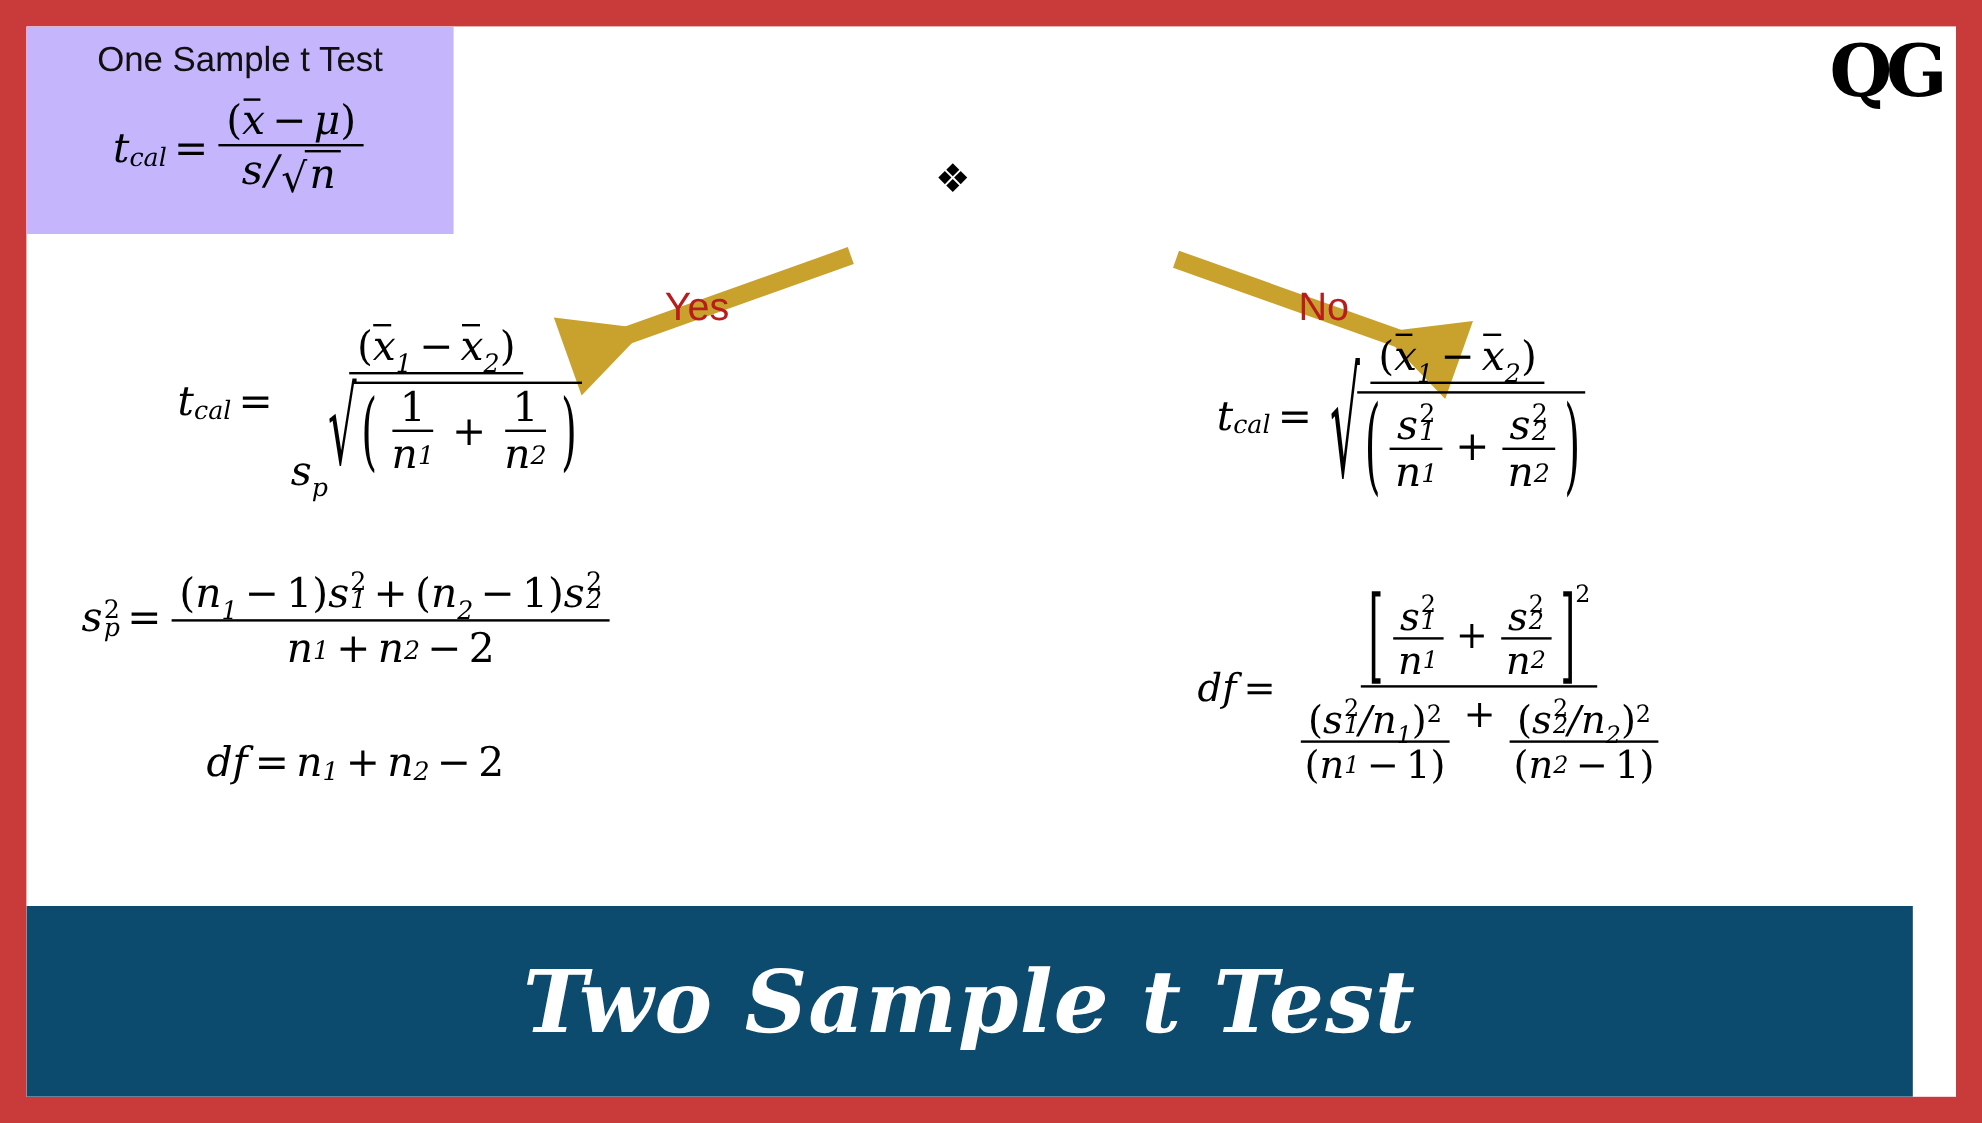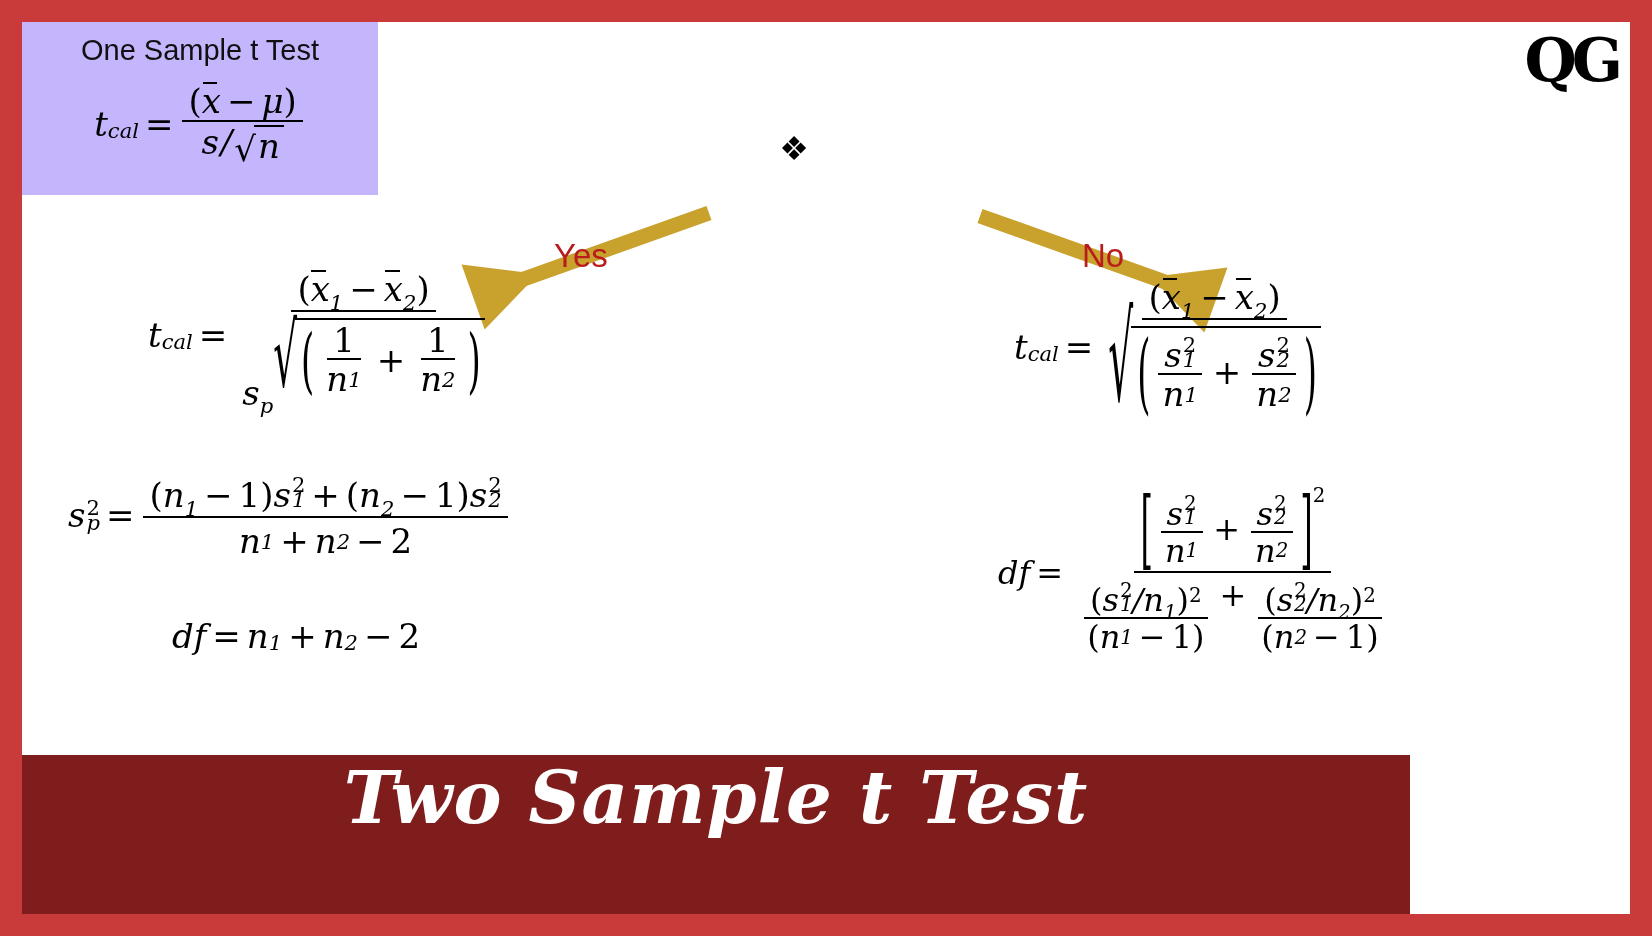--- a/index.html
+++ b/index.html
@@ -231,25 +231,25 @@
   #f-left-sp { left: 46px;  top: 450px;  font-size: 34px; }
   #f-left-df { left: 150px; top: 595px;  font-size: 34px; }
   #f-right-t { left: 992px; top: 258px;  font-size: 34px; }
   #f-right-df{ left: 976px; top: 470px;  font-size: 32px; }
 
   
   #bottom-banner {
     position: absolute;
     left: 0px;
     top: 733px;
-    width: 1388px;
+    width: 1572px;
     height: 159px;
-    background: #7f1d1d;
-    display: flex;
-    align-items: flex-start;
+    background: #0c4a6e;
+    display: flex;
+    align-items: center;
     justify-content: center;
   }
   #bottom-banner-text {
     color: #ffffff;
     font-family: "DejaVu Serif", "Liberation Serif", serif;
     font-style: italic;
     font-weight: bold;
     font-size: 72px;
     letter-spacing: 1px;
     white-space: nowrap;

